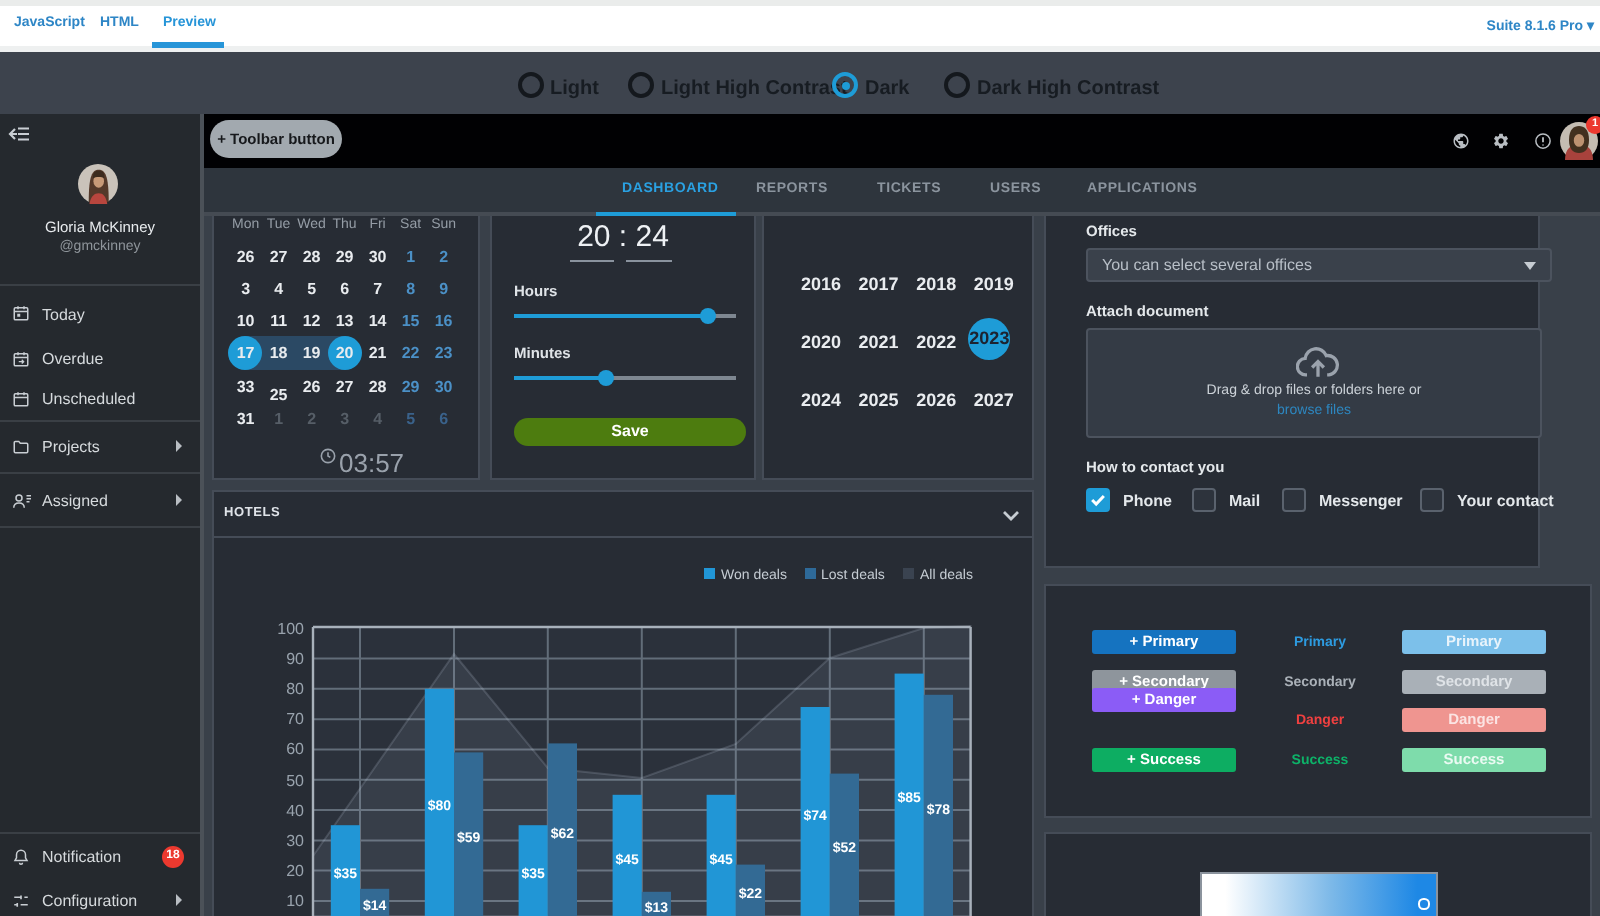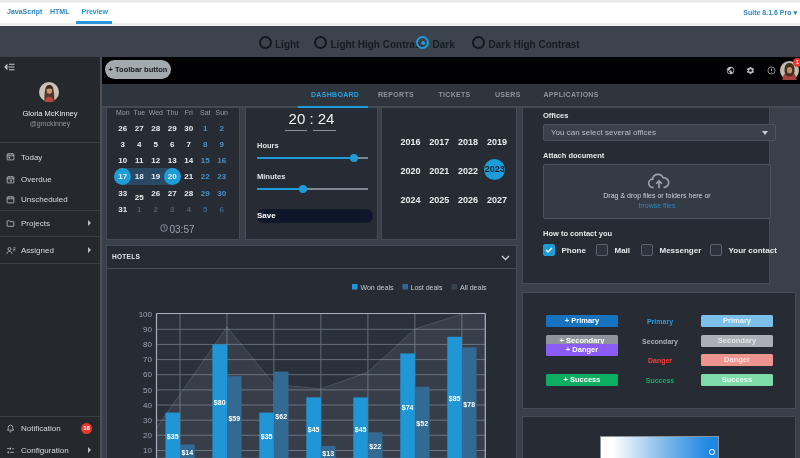--- a/index.html
+++ b/index.html
@@ -50,21 +50,21 @@
 .cal.dimwe{color:#3a628b}
 .dayc{position:absolute;width:17px;height:17px;border-radius:50%;background:#1e9cd7}
 .rangeband{position:absolute;background:#2b4964}
 
 #bigtime{top:5px;text-align:center;font-size:15px;font-weight:300;color:#eef1f4;line-height:15px}
 .tuline{top:24px;height:1px;background:#8a939e}
 .slbl{left:11px;font-size:7.5px;font-weight:bold;color:#dfe3e7}
 .track{left:11px;width:111px;height:2px;background:#7e8791}
 .fill{height:2px;background:#1e9cd7}
 .knob{position:absolute;top:-3px;width:8px;height:8px;border-radius:50%;background:#1e9cd7}
-#savebtn{left:11px;top:103px;width:116px;height:14px;border-radius:7px;background:#0f172a;color:#fff;font-size:8px;font-weight:bold;line-height:14px}
+#savebtn{left:11px;top:103px;width:116px;height:14px;border-radius:7px;background:#4d7c0f;color:#fff;font-size:8px;font-weight:bold;text-align:center;line-height:14px}
 
 .yr{position:absolute;width:30px;text-align:center;font-size:9px;font-weight:bold;color:#e9ecef}
 #ycirc{position:absolute;left:102.2px;top:53px;width:21px;height:21px;border-radius:50%;background:#1e9cd7;color:#1d2330;font-size:9px;font-weight:bold;text-align:center;line-height:21px}
 
 .flbl{position:absolute;left:20px;font-size:7.5px;font-weight:bold;color:#e4e8eb}
 #selbox{left:20px;top:18px;width:233px;height:17px;background:#3a414b;border:1px solid #4c535e;border-radius:2px;color:#b8bfc7;font-size:8px;line-height:15px;padding-left:7px}
 #selbox .car{position:absolute;right:7px;top:6px;width:0;height:0;border-top:4px solid #c6ccd2;border-left:3.5px solid transparent;border-right:3.5px solid transparent}
 #dropz{left:20px;top:58px;width:228px;height:55px;background:#343b45;border:1px solid #4c535e;border-radius:2px;text-align:center}
 #dropz .t1{position:absolute;left:0;top:26.5px;width:100%;font-size:7px;color:#ccd2d8}
 #dropz .t2{position:absolute;left:0;top:36.5px;width:100%;font-size:7px;color:#2d87c0}
@@ -271,21 +271,21 @@
     <span class="cal dim" style="left:24.3px;top:98.8px">1</span>
     <span class="cal dim" style="left:40.8px;top:98.8px">2</span>
     <span class="cal dim" style="left:57.3px;top:98.8px">3</span>
     <span class="cal dim" style="left:73.8px;top:98.8px">4</span>
     <span class="cal dimwe" style="left:90.3px;top:98.8px">5</span>
     <span class="cal dimwe" style="left:106.8px;top:98.8px">6</span>
     <svg style="position:absolute;left:52.5px;top:118px" width="8" height="8" viewBox="0 0 24 24" fill="none" stroke="#99a1ab" stroke-width="2.4">
         <circle cx="12" cy="12" r="10"></circle>
         <path d="M12 6.5V12l3.5 2"></path>
       </svg>
-    <span style="position:absolute;left:62.5px;top:117.5px;font-size:10px;color:#99a1ab">03:57</span>
+    <span style="position:absolute;left:62.5px;top:117.5px;font-size:13px;color:#99a1ab">03:57</span>
   </div>
 
   <div class="panel" id="clkpanel" style="left:245px;top:105px;width:133px;height:135px">
     <div id="bigtime" class="abs" style="left:25px;width:81px">20 : 24</div>
     <div class="tuline abs" style="left:39px;width:21.5px"></div>
     <div class="tuline abs" style="left:66.5px;width:23.5px"></div>
     <div class="slbl abs" style="top:35px">Hours</div>
     <div class="track abs" style="top:50.5px">
         <div class="fill" style="width:96px"></div>
         <div class="knob" style="left:92.5px"></div>

